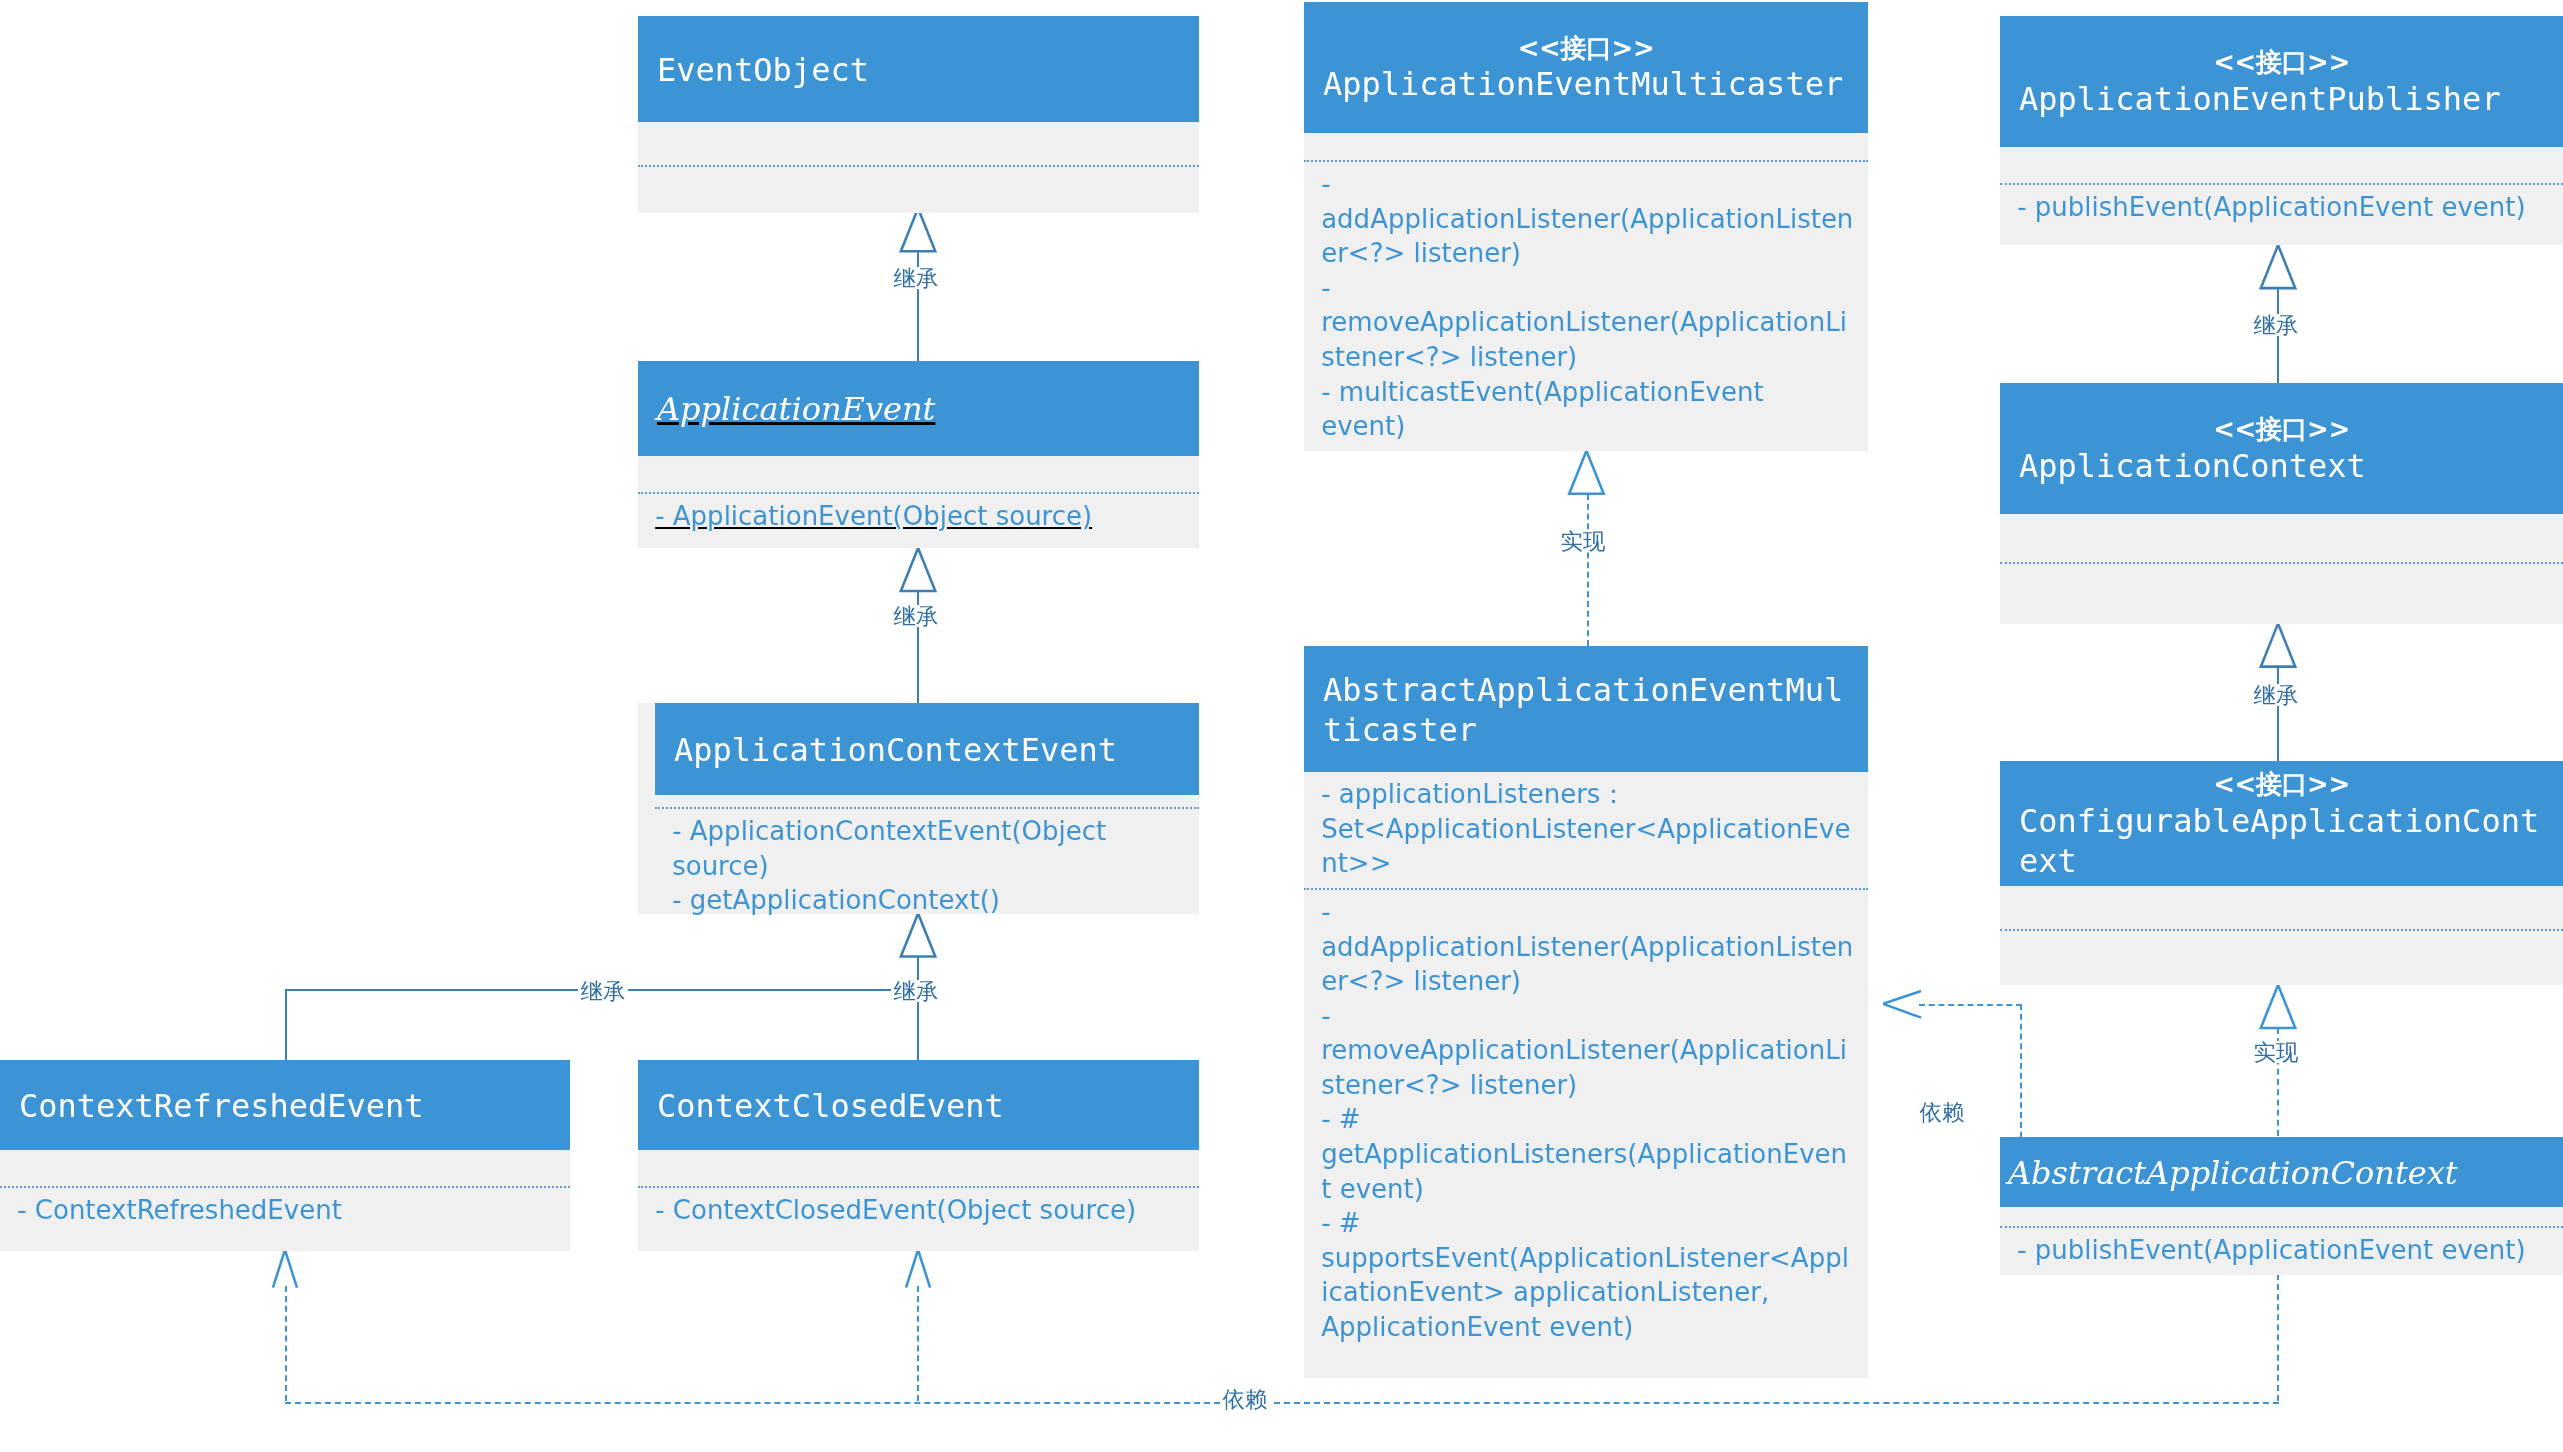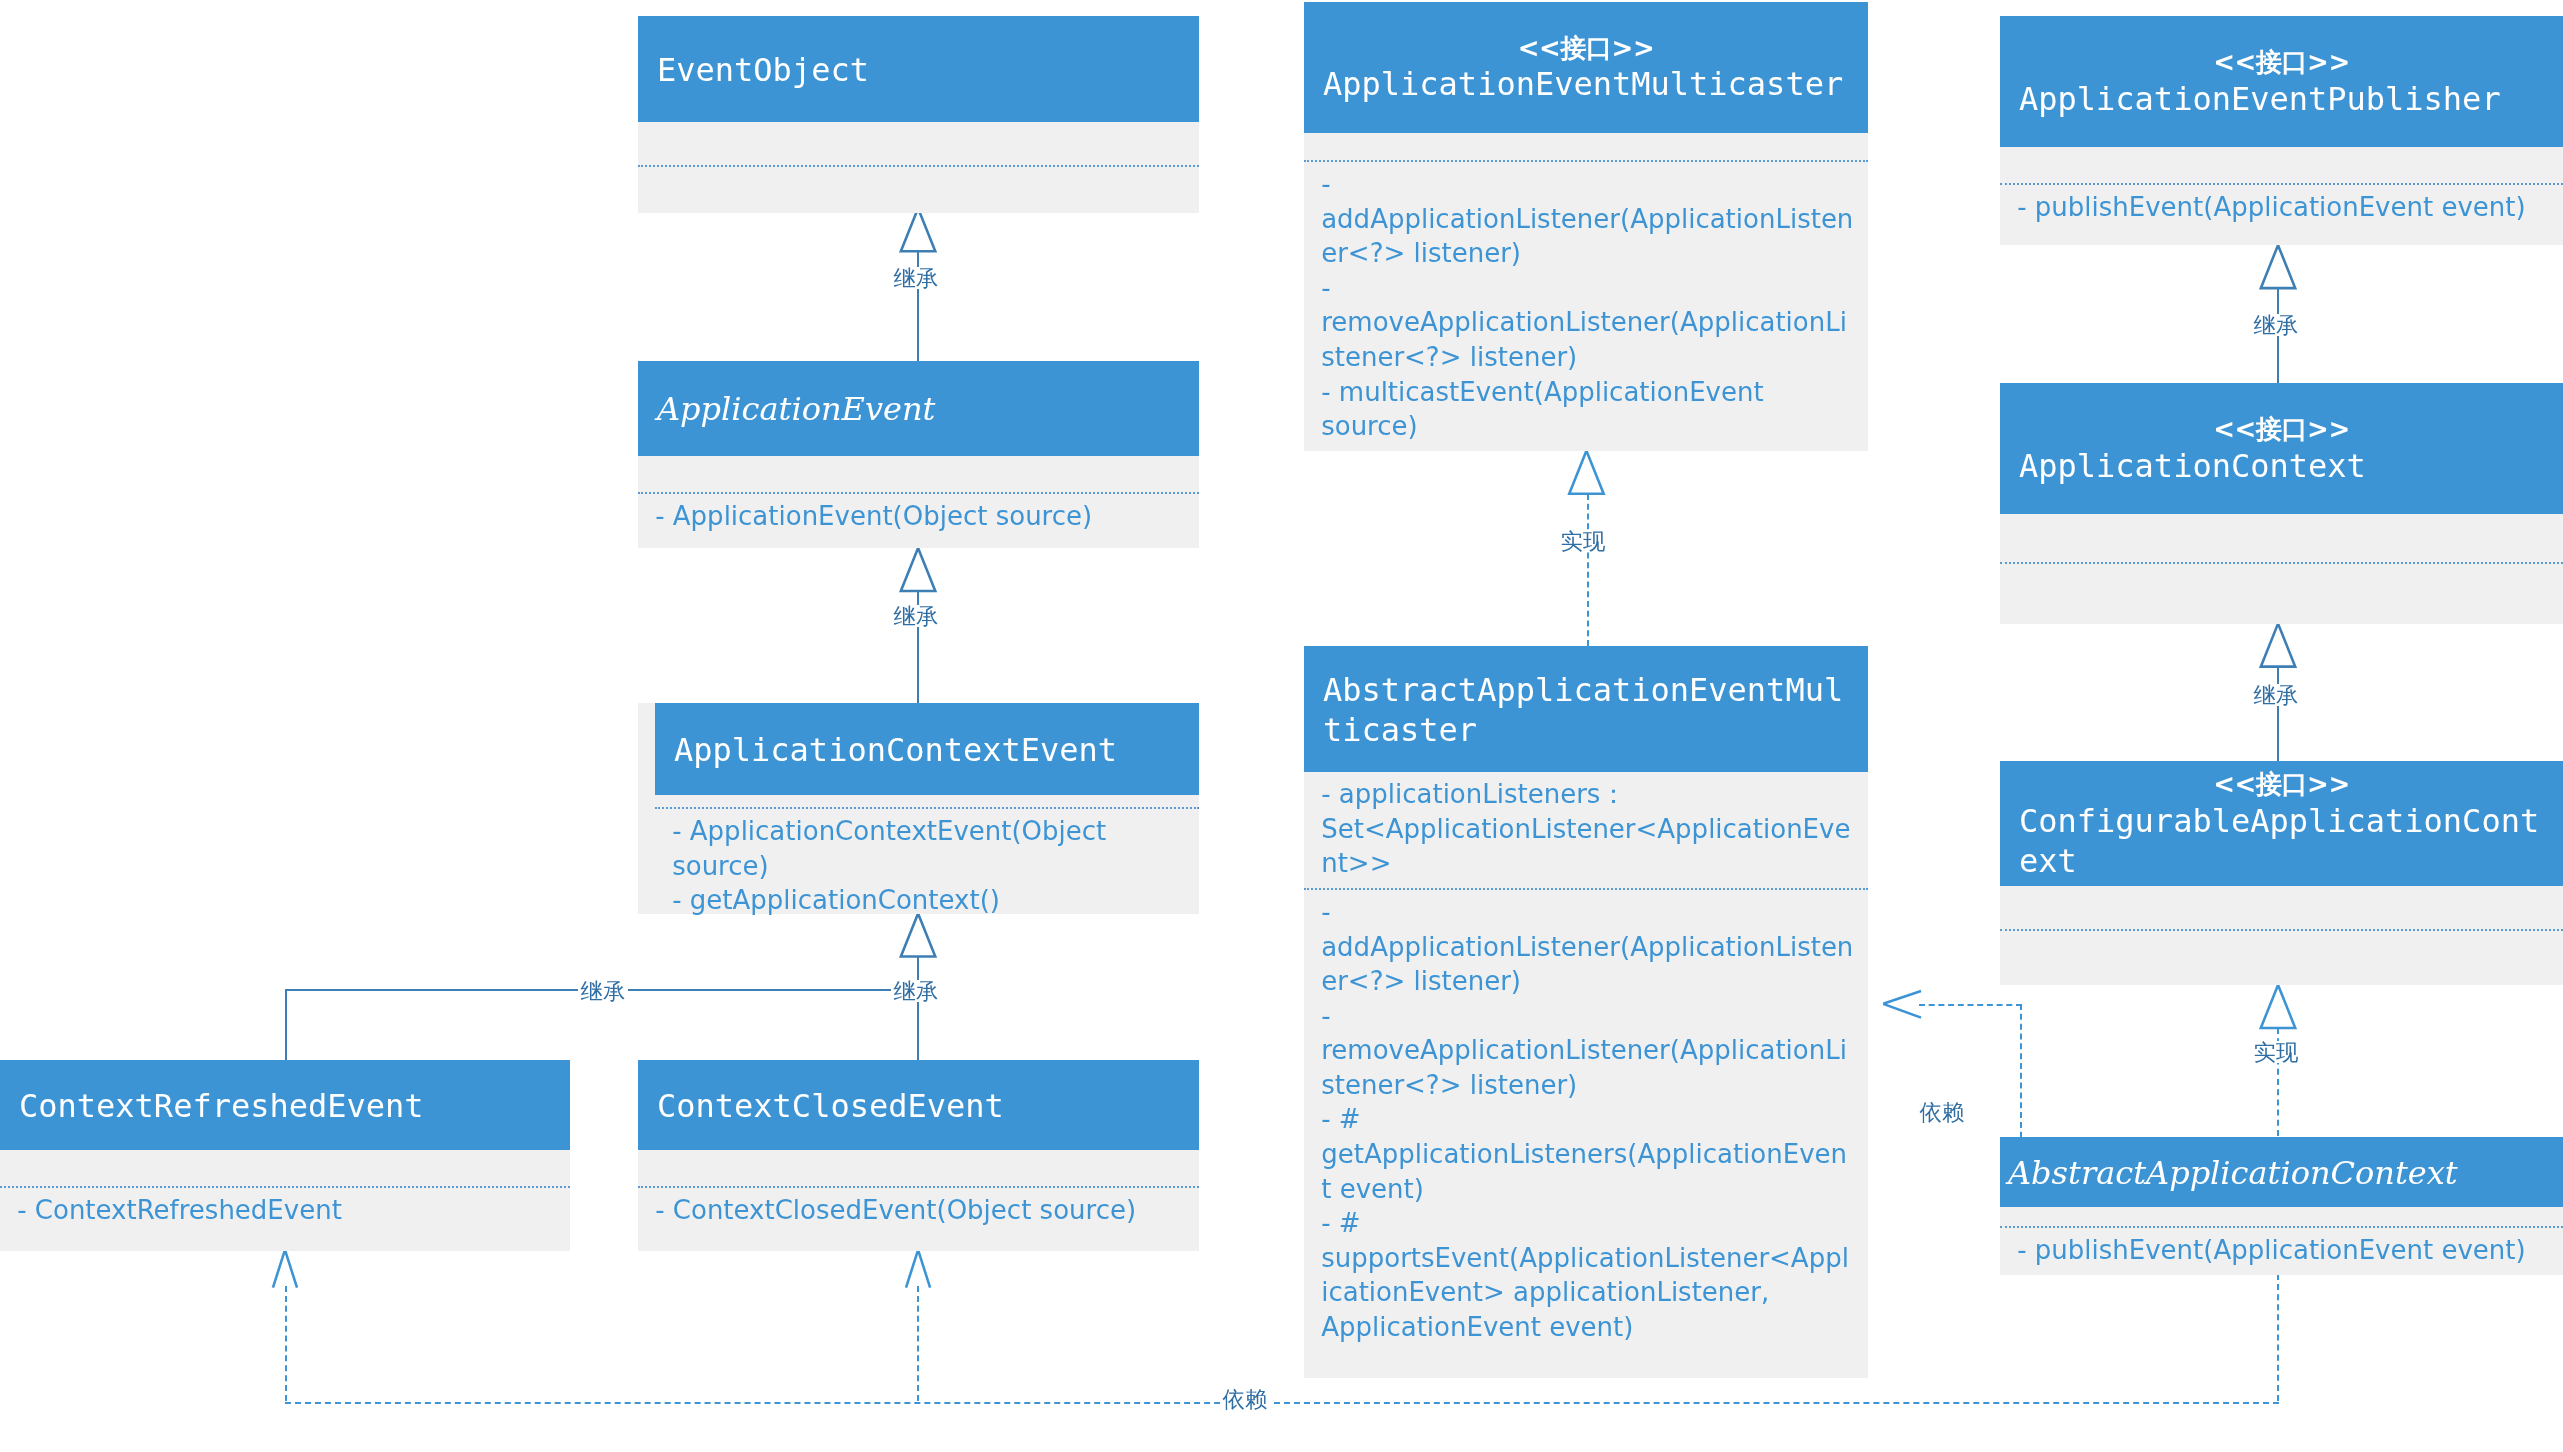--- a/index.html
+++ b/index.html
@@ -178,21 +178,21 @@
     <div class="uml-header" style="height:106px;">
       <div class="cls-name">EventObject</div>
     </div>
     <div class="uml-body" style="height:91px;">
       <div class="uml-attrs" style="height:43px;"></div>
       <div class="uml-sep"></div>
       <div class="uml-ops" style="height:46px;"></div>
     </div>
   </div>
 
-  <div class="uml-box" style="left:638px; top:361px; width:561px; height:187px;">
+  <div class="uml-box" style="left:638px; top:361px; width:561px; height:187px;text-decoration:underline;">
     <div class="uml-header" style="height:95px;">
       <div class="cls-name italic">ApplicationEvent</div>
     </div>
     <div class="uml-body" style="height:92px;">
       <div class="uml-attrs" style="height:36px;"></div>
       <div class="uml-sep"></div>
       <div class="uml-ops">
         <div class="member">- ApplicationEvent(Object source)</div>
       </div>
     </div>
@@ -242,21 +242,21 @@
     <div class="uml-header" style="height:131px;">
       <div class="stereotype">&lt;&lt;接口&gt;&gt;</div>
       <div class="cls-name">ApplicationEventMulticaster</div>
     </div>
     <div class="uml-body" style="height:318px;">
       <div class="uml-attrs" style="height:39px;"></div>
       <div class="uml-sep"></div>
       <div class="uml-ops">
         <div class="member">- addApplicationListener(ApplicationListener&lt;?&gt; listener)</div>
         <div class="member">- removeApplicationListener(ApplicationListener&lt;?&gt; listener)</div>
-        <div class="member">- multicastEvent(ApplicationEvent source)</div>
+        <div class="member">- multicastEvent(ApplicationEvent event)</div>
       </div>
     </div>
   </div>
 
   <div class="uml-box" style="left:1304px; top:646px; width:564px; height:731px;">
     <div class="uml-header" style="height:126px;">
       <div class="cls-name">AbstractApplicationEventMulticaster</div>
     </div>
     <div class="uml-body" style="height:606px;">
       <div class="uml-attrs">

